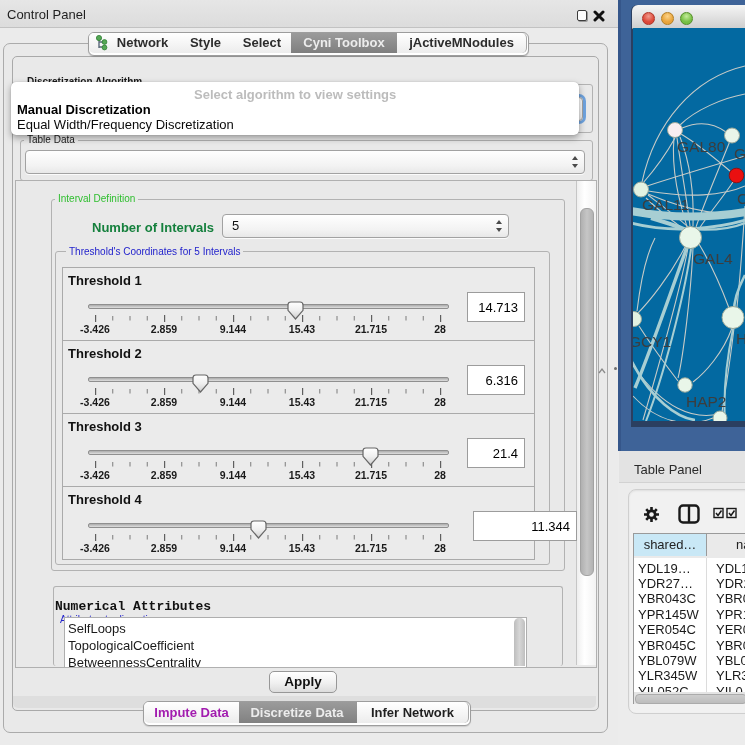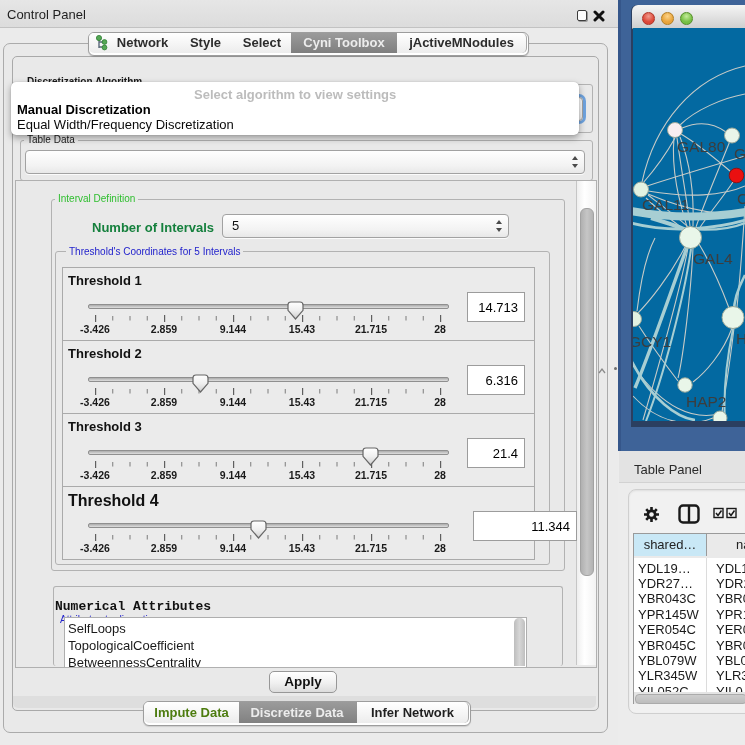--- a/index.html
+++ b/index.html
@@ -179,21 +179,21 @@
 <div class="abs b" style="left:134px;top:469px;width:60px;text-align:center;font-size:10.5px;color:#1a1a1a;">2.859</div>
 <div class="abs b" style="left:203px;top:469px;width:60px;text-align:center;font-size:10.5px;color:#1a1a1a;">9.144</div>
 <div class="abs b" style="left:272px;top:469px;width:60px;text-align:center;font-size:10.5px;color:#1a1a1a;">15.43</div>
 <div class="abs b" style="left:341px;top:469px;width:60px;text-align:center;font-size:10.5px;color:#1a1a1a;">21.715</div>
 <div class="abs b" style="left:410px;top:469px;width:60px;text-align:center;font-size:10.5px;color:#1a1a1a;">28</div>
 <svg class="abs" style="left:361.5px;top:446.5px;" width="17" height="20" viewBox="0 0 17 20">
 <path d="M4 1 H13 Q16 1 16 4 V9.3 L8.5 18 L1 9.3 V4 Q1 1 4 1 Z" fill="url(#thg)" stroke="#666666" stroke-width="1.2"></path>
   </svg>
 <div class="tfield" style="left:467px;top:438px;width:50px;height:28px;">21.4</div>
 <div class="abs" style="left:62px;top:486px;width:471px;height:72px;background:#ebebeb;border:1px solid #aaaaaa;"></div>
-<div class="abs b" style="left:68px;top:492px;font-size:16px;color:#111;">Threshold 4</div>
+<div class="abs b" style="left:68px;top:492px;font-size:13px;color:#111;">Threshold 4</div>
 <div class="abs" style="left:88px;top:523px;width:359px;height:3px;background:linear-gradient(#ababab,#dedede);border:1px solid #8f8f8f;border-radius:2px;"></div>
 <svg class="abs" style="left:88px;top:522px;" width="360" height="20" viewBox="0 0 360 20">
     <rect x="7.00" y="12" width="1.2" height="7" fill="#5f5f5f"></rect>
     <rect x="24.25" y="13" width="1" height="4.5" fill="#7c7c7c"></rect>
     <rect x="41.50" y="13" width="1" height="4.5" fill="#7c7c7c"></rect>
     <rect x="58.75" y="13" width="1" height="4.5" fill="#7c7c7c"></rect>
     <rect x="76.00" y="12" width="1.2" height="7" fill="#5f5f5f"></rect>
     <rect x="93.25" y="13" width="1" height="4.5" fill="#7c7c7c"></rect>
     <rect x="110.50" y="13" width="1" height="4.5" fill="#7c7c7c"></rect>
     <rect x="127.75" y="13" width="1" height="4.5" fill="#7c7c7c"></rect>
@@ -225,21 +225,21 @@
 <div class="grplbl" style="left:57px;top:599px;color:#2222cc;margin-top:14px;">Attributes to discretize</div>
 <div class="abs b" style="left:55px;top:599px;font-size:13px;color:#111;font-family:Liberation Mono, monospace;">Numerical Attributes</div>
 <div class="abs" style="left:64px;top:617px;width:461px;height:49px;background:#fff;border:1px solid #aeaeae;border-bottom:none;overflow:hidden;font-size:13px;color:#1a1a1a;">
     <div style="padding:3px 0 0 3px;line-height:16.8px;">SelfLoops<br>TopologicalCoefficient<br>BetweennessCentrality</div>
   </div>
 <div class="abs" style="left:514px;top:618px;width:11px;height:48px;background:linear-gradient(90deg,#bdbdbd,#d6d6d6 50%,#bfbfbf);border-radius:5px 5px 0 0;"></div>
 <div class="abs" style="left:269px;top:671px;width:66px;height:20px;background:linear-gradient(#ffffff,#f0f0f0 55%,#dcdcdc);border:1px solid #979797;border-radius:5px;"></div>
 <div class="abs" style="left:269px;top:671px;width:68px;height:21px;line-height:21px;text-align:center;font-size:13.5px;font-weight:bold;color:#111;">Apply</div>
 <div class="abs" style="left:143px;top:701px;width:326px;height:23px;border:1px solid #9d9d9d;border-radius:6px;background:#fff;box-shadow:0 1px 1px rgba(0,0,0,0.12);"></div>
 <div class="abs" style="left:144px;top:702px;width:95px;height:21px;background:linear-gradient(#ffffff,#f4f4f4 60%,#ececec);border-radius:5px 0 0 5px;border-right:1px solid #a8a8a8;"></div>
-<div class="abs b2" style="left:144px;top:702px;width:95px;height:21px;line-height:21px;text-align:center;font-size:13px;color:#4d7c0f;font-weight:bold;">Impute Data</div>
+<div class="abs b2" style="left:144px;top:702px;width:95px;height:21px;line-height:21px;text-align:center;font-size:13px;color:#a21caf;font-weight:bold;">Impute Data</div>
 <div class="abs" style="left:239px;top:702px;width:118px;height:21px;background:linear-gradient(#9b9b9b,#818181);border-right:1px solid #a8a8a8;"></div>
 <div class="abs b2" style="left:239px;top:702px;width:116px;height:21px;line-height:21px;text-align:center;font-size:13px;color:#ececec;font-weight:bold;">Discretize Data</div>
 <div class="abs" style="left:357px;top:702px;width:111px;height:21px;background:linear-gradient(#ffffff,#f4f4f4 60%,#ececec);border-radius:0 5px 5px 0;border-right:1px solid #a8a8a8;"></div>
 <div class="abs b2" style="left:357px;top:702px;width:111px;height:21px;line-height:21px;text-align:center;font-size:13px;color:#1f1f1f;font-weight:bold;">Infer Network</div>
 <div class="abs" style="left:11px;top:82px;width:568px;height:53px;background:#ffffff;border-radius:5px;box-shadow:0 3px 7px rgba(0,0,0,0.35),0 0 1px rgba(0,0,0,0.3);"></div>
 <div class="abs" style="left:194px;top:87px;font-size:13px;font-weight:bold;color:#bcbcbc;">Select algorithm to view settings</div>
 <div class="abs b" style="left:17px;top:102px;font-size:13px;color:#000;">Manual Discretization</div>
 <div class="abs" style="left:17px;top:117px;font-size:13px;color:#0a0a0a;">Equal Width/Frequency Discretization</div>
 <div class="abs" style="left:618px;top:0;width:127px;height:451px;background:#3e6398;"></div>
 <div class="abs" style="left:618px;top:0;width:3px;height:451px;background:#35568a;"></div>

